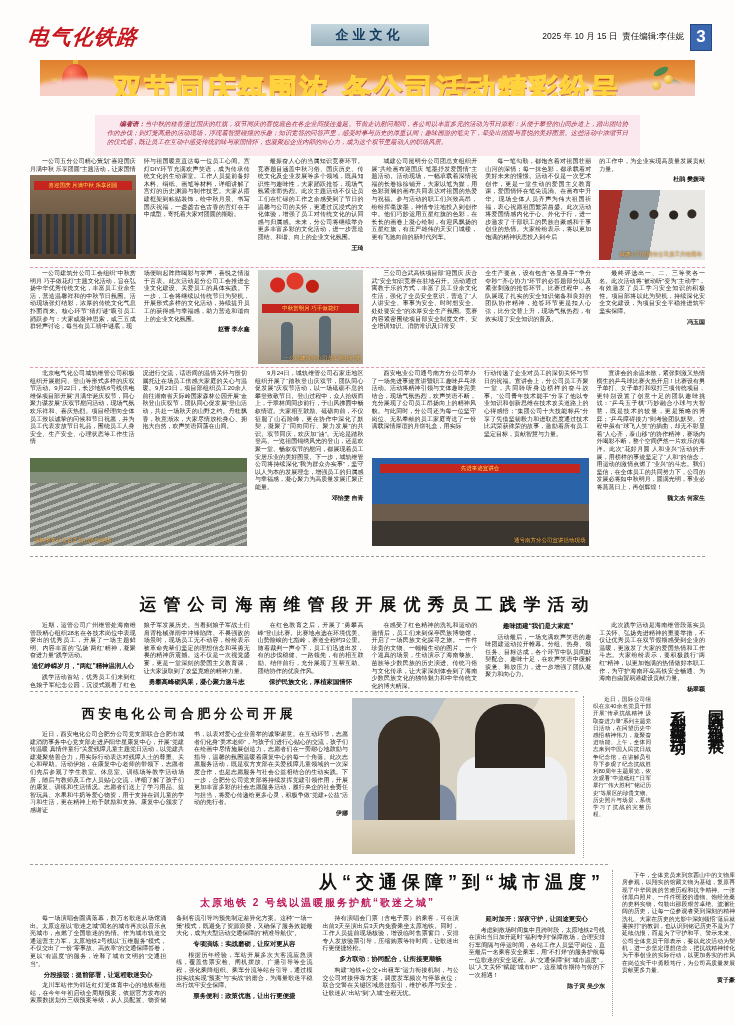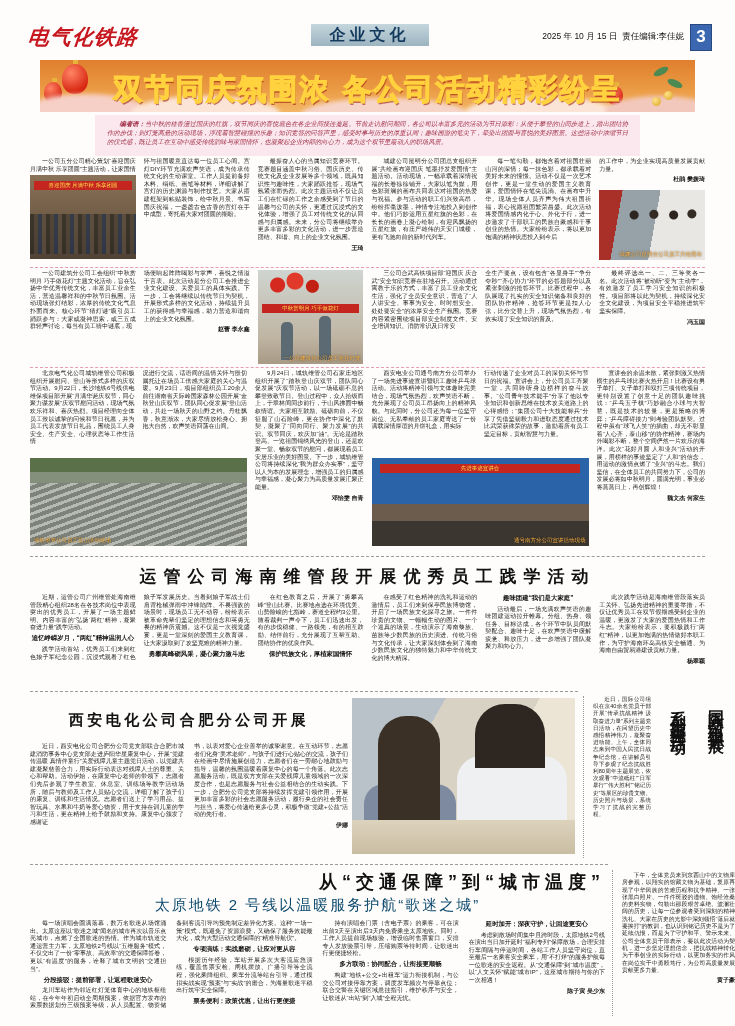--- a/index.html
+++ b/index.html
@@ -4,27 +4,27 @@
 <style>
   html,body{margin:0;padding:0;background:#e8e8e8;}
   .page{position:relative;width:735px;height:1026px;background:#fffdfb;margin:0 auto;
         font-family:"Liberation Sans","DejaVu Sans",sans-serif;overflow:hidden;}
   
   .hdr{position:absolute;left:28px;right:24px;top:20px;height:34px;display:flex;align-items:center;justify-content:space-between;}
   .masthead{font-family:"DejaVu Serif",serif;font-style:italic;font-weight:bold;font-size:21px;
             color:#c6171e;letter-spacing:1px;transform:skewX(-6deg);}
   .secbar{position:absolute;left:50%;top:4px;transform:translateX(-50%);width:118px;height:22px;
           background:linear-gradient(180deg,#c5d6dd,#9cb4c0);color:#143a5e;font-weight:bold;
-          font-size:16px;letter-spacing:4px;display:flex;align-items:center;justify-content:center;}
+          font-size:13px;letter-spacing:4px;display:flex;align-items:center;justify-content:center;}
   .hdr-right{display:flex;align-items:center;}
   .dateline{font-size:8.5px;color:#111;white-space:nowrap;}
   .pagebox{width:20px;height:25px;margin-left:7px;background:#3a67b0;color:#fff;font-size:17px;
            font-weight:bold;display:flex;align-items:center;justify-content:center;box-shadow:0 0 0 1px #28497f;}
   
-  .banner{position:absolute;left:40px;right:40px;top:60px;height:52px;overflow:hidden;
+  .banner{position:absolute;left:40px;right:40px;top:60px;height:36px;overflow:hidden;
           background:linear-gradient(180deg,#df7f2e 0%,#eb9a44 55%,#f3b765 100%);text-decoration:underline;}
   .btitle{position:absolute;left:0;right:0;top:10px;text-align:center;font-size:29px;font-weight:bold;
           color:#e62e1f;-webkit-text-stroke:1.3px #ffd23e;letter-spacing:2px;white-space:nowrap;
           text-shadow:1px 2px 0 rgba(150,20,5,.55);font-family:"DejaVu Sans",sans-serif;}
   .lan{position:absolute;border-radius:50% 50% 46% 46%;background:radial-gradient(circle at 35% 30%,#ff8466,#d92712 70%);}
   .lan:after{content:"";position:absolute;left:42%;top:-4px;width:5px;height:4px;background:#e8b33a;}
   .cloud{position:absolute;border-radius:50%;filter:blur(2px);}
   .coin{position:absolute;width:9px;height:9px;border-radius:50%;background:radial-gradient(circle at 35% 35%,#ffe489,#d9a021);}
   .leaf{position:absolute;width:16px;height:7px;border-radius:50%;background:#4c8a52;}
   
@@ -72,41 +72,41 @@
   .ph5 .steps{position:absolute;top:28%;left:0;right:0;bottom:0;opacity:.55;
         background:repeating-linear-gradient(160deg,rgba(255,255,255,.5) 0 3px,rgba(40,40,40,.45) 3px 7px);}
   .ph7{position:absolute;left:322px;top:2px;width:223px;height:156px;overflow:hidden;
         background:linear-gradient(120deg,#b9c2c8 0 30%,#d8d2c4 30% 60%,#ece5d5 60% 100%);}
   .ph7 .f1{position:absolute;left:26px;top:18px;width:62px;height:120px;border-radius:28px 28px 0 0;background:#3a3026;}
   .ph7 .f1b{position:absolute;left:12px;top:86px;width:92px;height:70px;border-radius:20px 20px 0 0;background:#7d8aa0;}
   .ph7 .f2{position:absolute;right:30px;top:6px;width:70px;height:64px;border-radius:30px 30px 0 0;background:#2e2620;}
   .ph7 .f2b{position:absolute;right:8px;top:58px;width:110px;height:98px;border-radius:24px 24px 0 0;background:#eef0f2;}
   .ph7 .tbl{position:absolute;left:0;right:0;bottom:0;height:34px;background:linear-gradient(180deg,#ddd3bd,#c9bda2);}
   
-  .midsec{position:absolute;left:30px;right:30px;top:560px;height:136px;}
+  .midsec{position:absolute;left:30px;right:30px;top:588px;height:136px;}
   .midhead{font-size:17px;font-weight:bold;color:#111;text-align:center;letter-spacing:7px;
            margin:5px 0 6px 0;white-space:nowrap;}
   .midbody{column-count:6;column-gap:8px;height:96px;overflow:hidden;}
   
   .ll{position:absolute;left:30px;top:696px;width:545px;height:162px;}
   .ll .heads{width:318px;text-align:center;}
-  .llh{font-size:15px;font-weight:bold;letter-spacing:3.5px;color:#111;line-height:19px;margin:14px;white-space:nowrap;}
+  .llh{font-size:13px;font-weight:bold;letter-spacing:3.5px;color:#111;line-height:19px;margin:8px;white-space:nowrap;}
   .llbody{width:318px;column-count:2;column-gap:10px;height:118px;overflow:hidden;margin-top:4px;}
   .vdot{position:absolute;border-left:1.5px dotted #999;}
   
   .intl{position:absolute;left:593px;top:696px;width:142px;height:166px;display:flex;gap:6px;}
   .intl .txt{width:58px;overflow:hidden;}
   .vtitle{flex:1;writing-mode:vertical-rl;text-orientation:upright;font-size:16px;font-weight:bold;
           color:#111;letter-spacing:4px;line-height:38px;text-align:start;padding-top:2px;}
   .vtitle span{display:block;}
   .intl2{position:absolute;left:622px;top:872px;width:113px;height:142px;overflow:hidden;}
   
   .bt{position:absolute;left:30px;top:870px;width:575px;height:146px;}
   .bth1{font-size:18px;font-weight:bold;letter-spacing:5px;color:#111;text-align:right;margin:0;white-space:nowrap;}
-  .bth2{font-size:15px;font-weight:normal;letter-spacing:2px;color:#0c4a6e;text-align:center;margin:2px 0 5px 0;white-space:nowrap;}
+  .bth2{font-size:10px;font-weight:bold;letter-spacing:2px;color:#be185d;text-align:center;margin:2px 0 5px 0;white-space:nowrap;}
   .btbody{column-count:4;column-gap:10px;height:104px;overflow:hidden;}
   .hl1{position:absolute;left:30px;right:30px;top:556px;}
   .hl2{position:absolute;left:30px;width:548px;top:691px;}
   .hl3{position:absolute;left:30px;width:578px;top:864px;}
 </style>
 </head>
 <body>
 
 <div class="page">
 

